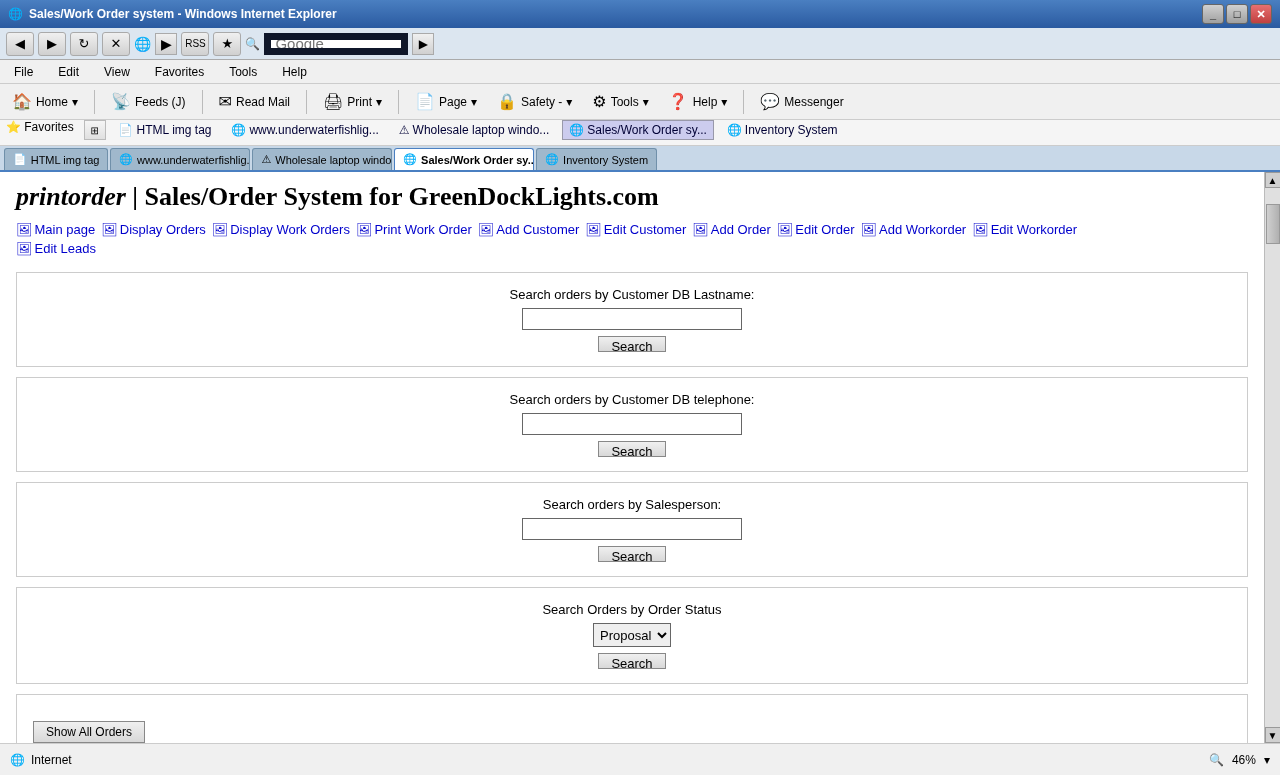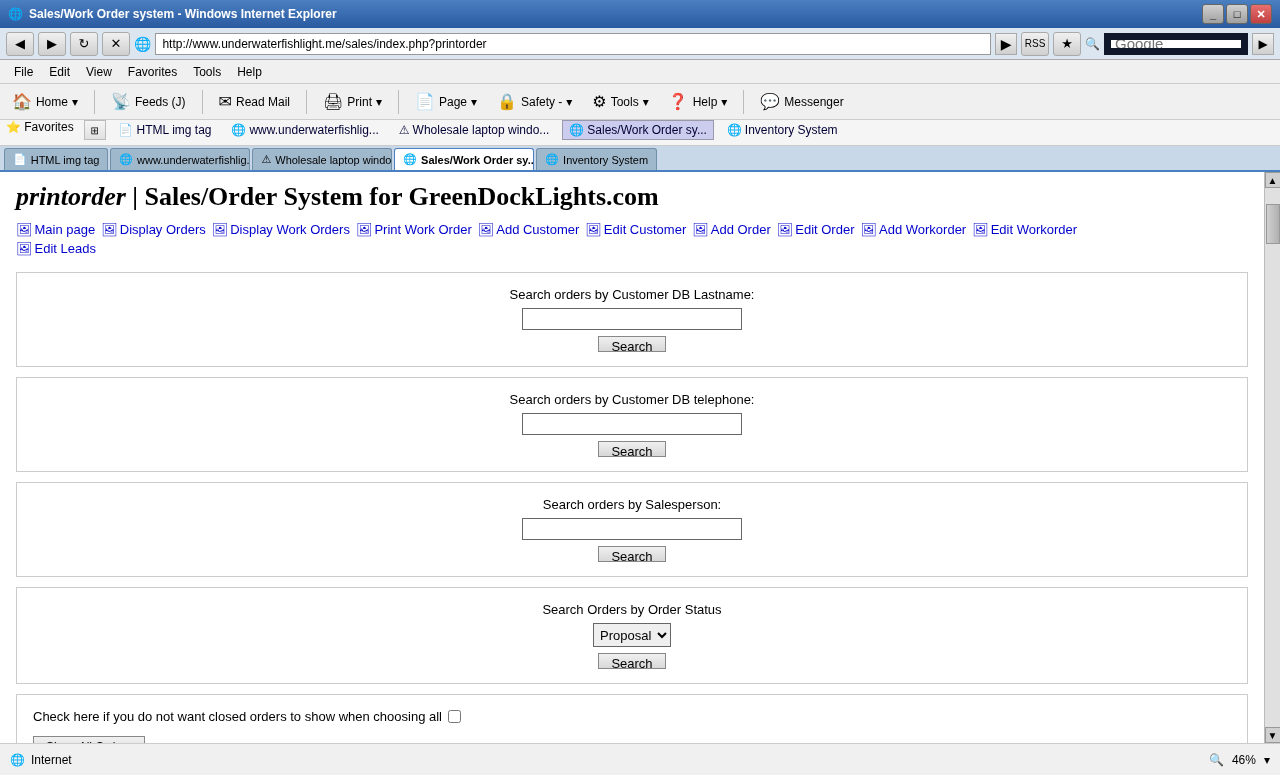--- a/index.html
+++ b/index.html
@@ -86,21 +86,21 @@
       font-size: 12px;
     }
 
     
     .menu-bar {
       background: #f0f0f0;
       height: 24px;
       display: flex;
       align-items: center;
       padding: 0 6px;
-      gap: 0;
+      gap: 9px;
       border-bottom: 1px solid #ccc;
     }
     .menu-item {
       padding: 2px 8px;
       cursor: pointer;
       font-size: 12px;
       color: #000;
     }
 
     
@@ -337,21 +337,20 @@
     <div class="title-bar-btn close">✕</div>
   </div>
 </div>
 
 <div class="address-bar">
   <div class="nav-btn">◀</div>
   <div class="nav-btn">▶</div>
   <div class="nav-btn">↻</div>
   <div class="nav-btn">✕</div>
   <span style="font-size:14px;">🌐</span>
-  <input class="address-input" type="text" value="http://www.underwaterfishlight.me/sales/index.php?printorder" style="">
   <div class="address-go-btn">▶</div>
   <div class="nav-btn" style="font-size:10px;">RSS</div>
   <div class="nav-btn">★</div>
   <div class="search-bar">
     <span style="font-size:12px;">🔍</span>
     <input class="search-input-top" type="text" placeholder="Google" style="">
     <div class="search-go-btn">▶</div>
   </div>
 </div>
 
@@ -550,24 +549,20 @@
           <option>Proposal</option>
           <option>Active</option>
           <option>Closed</option>
           <option>All</option>
         </select>
         <button class="search-btn">Search</button>
       </div>
     </div>
 
     <div class="section-box">
-      <div class="checkbox-row">
-        <span class="section-label">Check here if you do not want closed orders to show when choosing all</span>
-        <input type="checkbox" style="">
-      </div>
       <button class="show-all-btn">Show All Orders</button>
     </div>
 
   </div>
 
   <div class="scrollbar-right">
     <div class="scrollbar-arrow">▲</div>
     <div class="scrollbar-thumb"></div>
     <div style="flex:1;"></div>
     <div class="scrollbar-arrow">▼</div>

